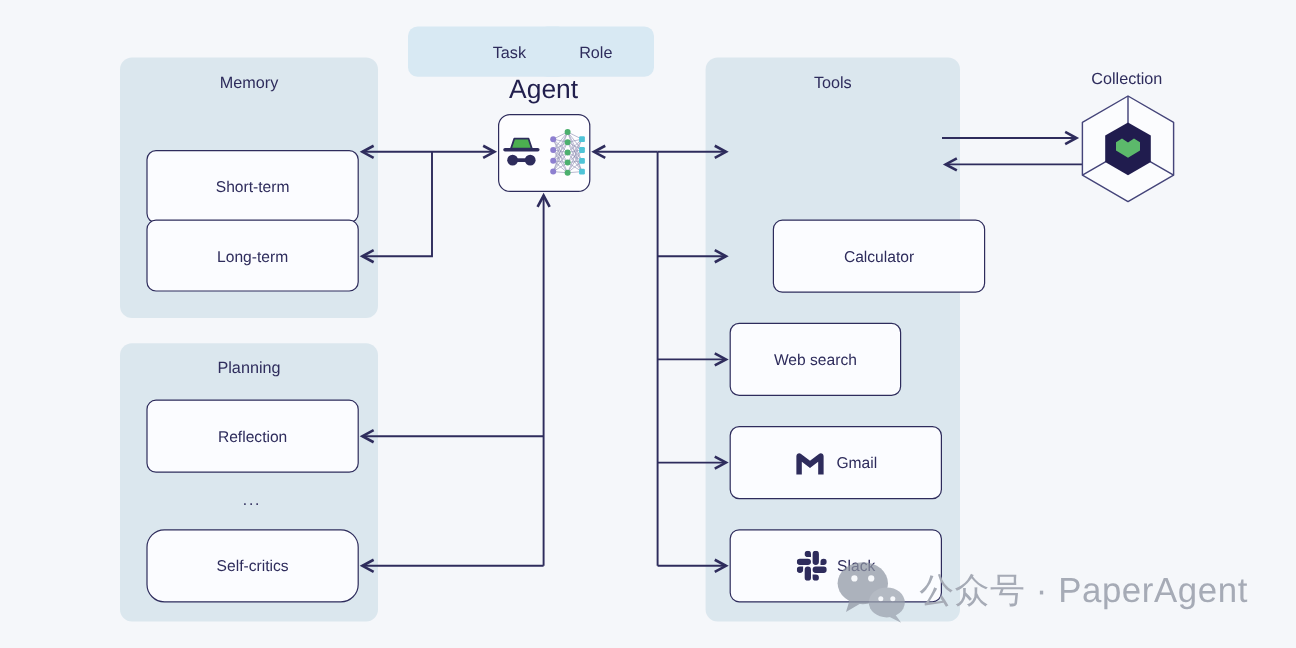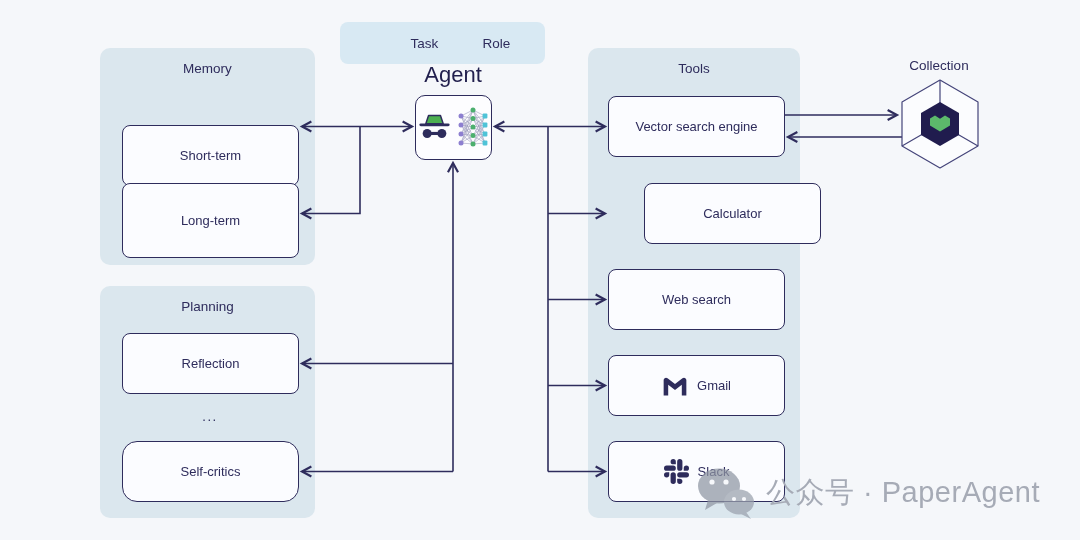--- a/index.html
+++ b/index.html
@@ -145,39 +145,36 @@
           <rect x="26.6" y="16.6" width="4.8" height="4.8" rx="1"></rect>
           <rect x="26.6" y="25.6" width="4.8" height="4.8" rx="1"></rect>
           <rect x="26.6" y="34.6" width="4.8" height="4.8" rx="1"></rect>
         </g>
     </svg>
   </div>
 
   <div class="node" style="left:122px;top:96px;width:177px;height:61px;margin-top:29px;">
     <span>Short-term</span>
   </div>
-  <div class="node" style="left:122px;top:183px;width:177px;height:75px;">
+  <div class="node" style="left:122px;top:183px;width:177px;height:60px;">
     <span>Long-term</span>
   </div>
 
   <div class="node" style="left:122px;top:333px;width:177px;height:61px;">
     <span>Reflection</span>
   </div>
   <div class="ellipsis">...</div>
   <div class="node" style="left:122px;top:441px;width:177px;height:61px;border-radius:15px;">
     <span>Self-critics</span>
   </div>
 
-  <div class="node" style="left:608px;top:96px;width:177px;height:61px;">
-    <span>Vector search engine</span>
-  </div>
   <div class="node" style="left:608px;top:183px;width:177px;height:61px;margin-left:36px;">
     <span>Calculator</span>
   </div>
-  <div class="node" style="left:608px;top:269px;width:177px;height:61px;">
+  <div class="node" style="left:608px;top:269px;width:143px;height:61px;">
     <span>Web search</span>
   </div>
   <div class="node" style="left:608px;top:355px;width:177px;height:61px;">
     <svg width="26" height="20" viewBox="0 0 24 18.5">
       <path fill="#2e2c5c" d="M1.5 18 V3.8 C1.5 1.9 3.7 0.9 5.1 2.1 L12 7.3 18.9 2.1 C20.3 0.9 22.5 1.9 22.5 3.8 V18 H18.3 V8.1 L12 12.9 5.7 8.1 V18 Z"></path>
     </svg>
     <span>Gmail</span>
   </div>
   <div class="node" style="left:608px;top:441px;width:177px;height:61px;">
     <svg width="25" height="25" viewBox="0 0 24 24">

